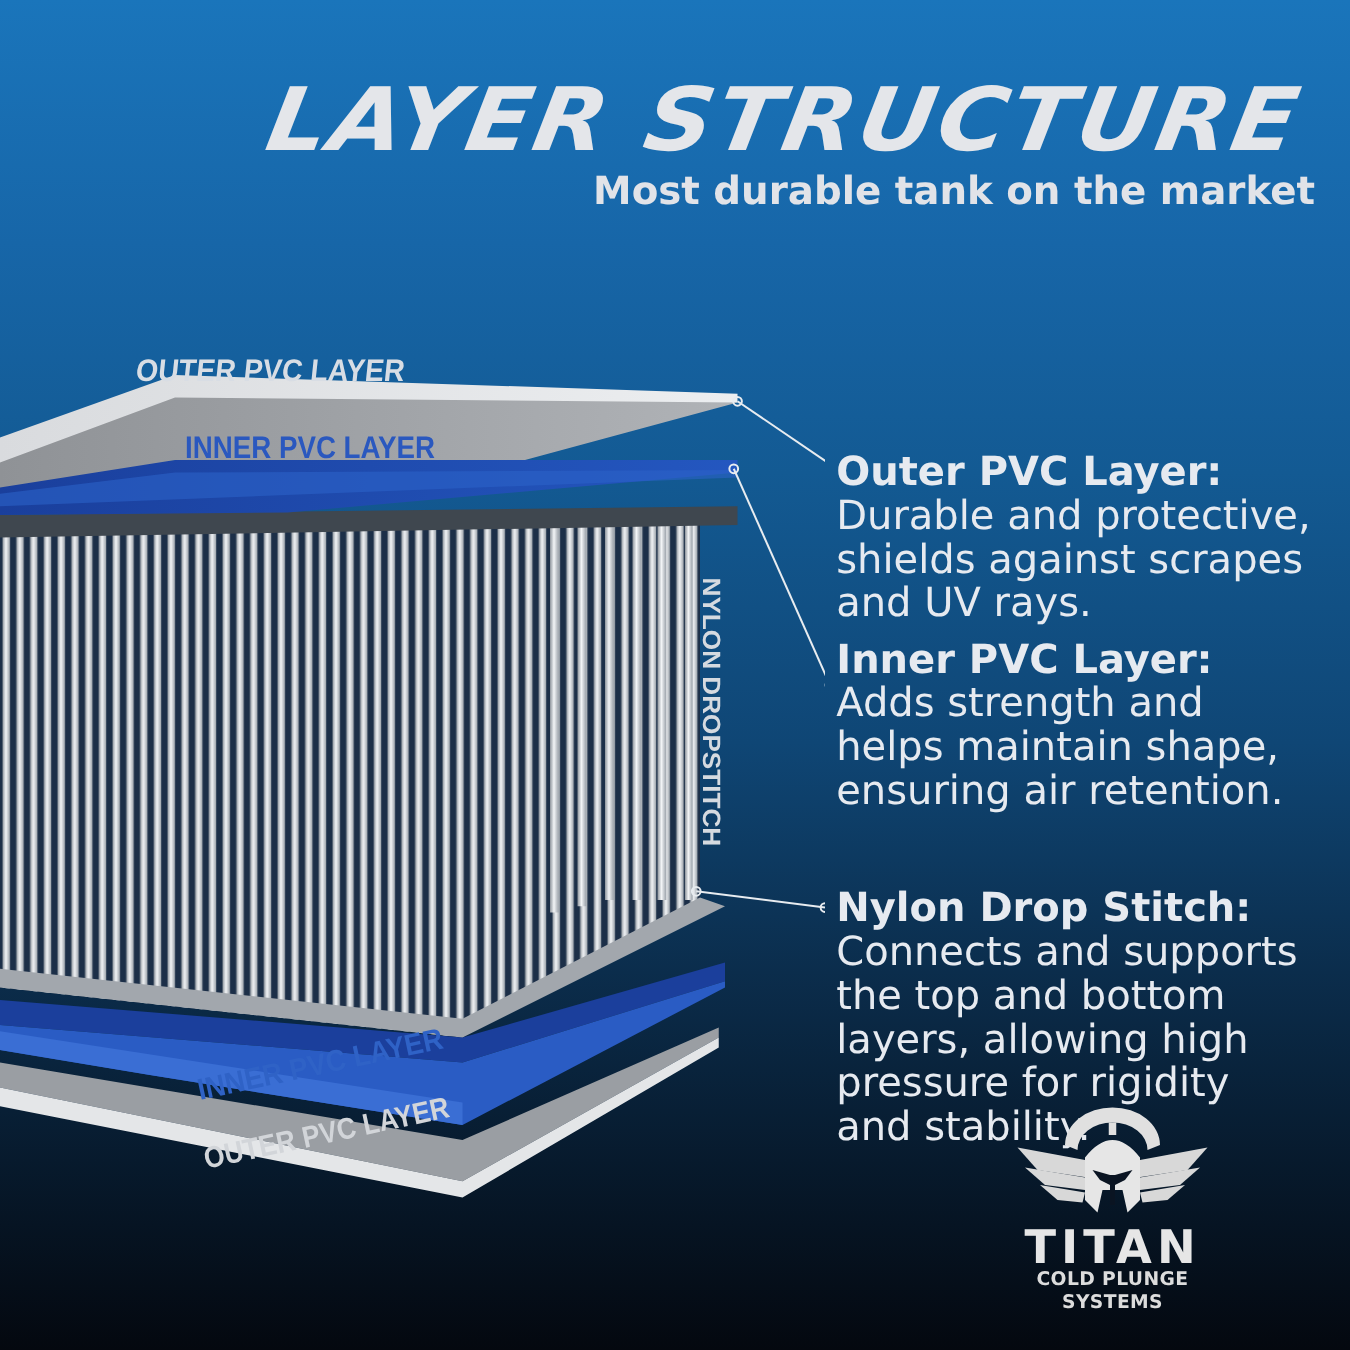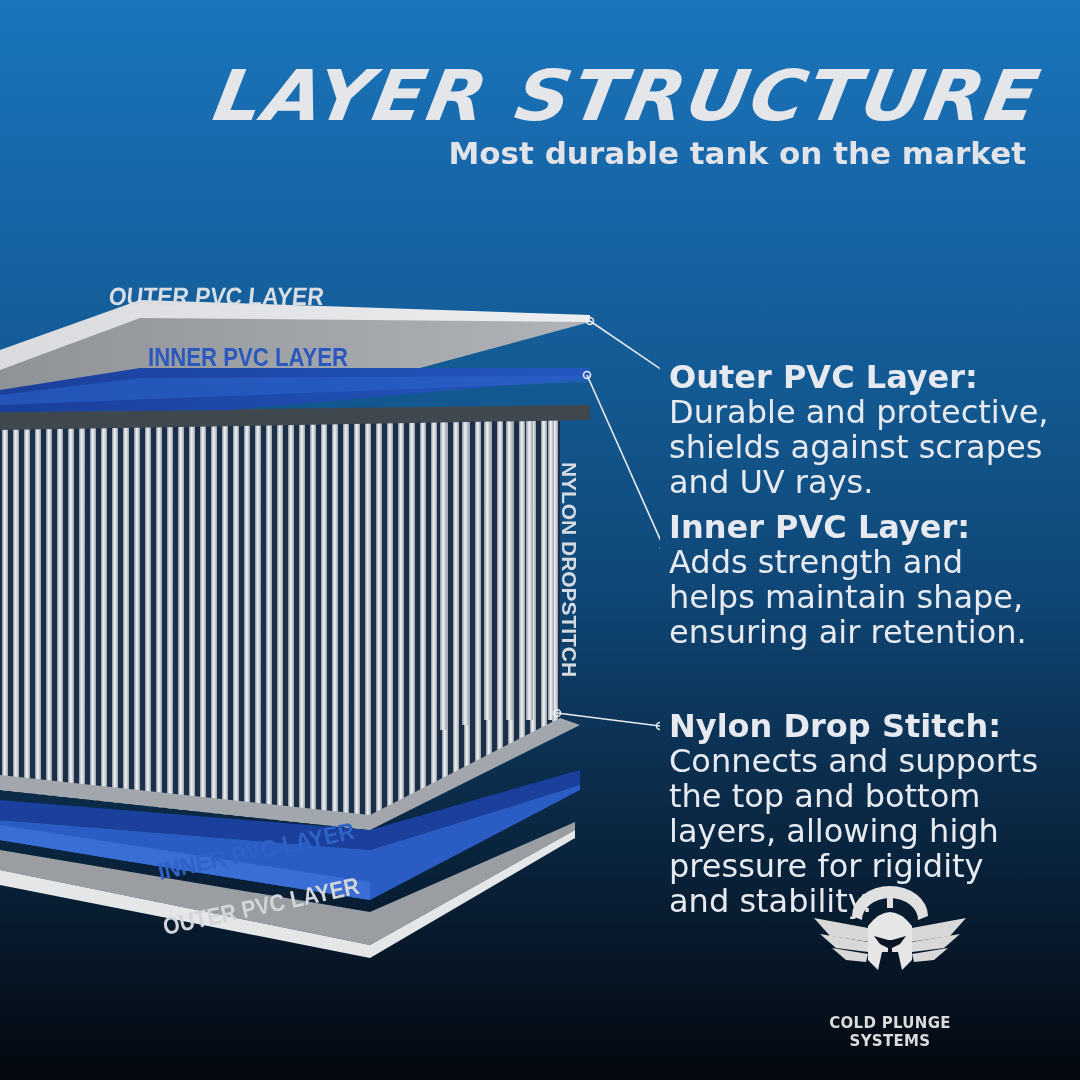--- a/index.html
+++ b/index.html
@@ -9,21 +9,21 @@
       font-family: "DejaVu Sans", sans-serif;
     }
     .title {
       position: absolute; top: 55px; right: 40px;
       font-family: "DejaVu Sans", sans-serif; font-weight: bold; font-style: italic;
       font-size: 70px; color: #e4e6ea; letter-spacing: 2px;
       transform: skewX(-10deg) scaleX(1.08); transform-origin: right center;
       white-space: nowrap;
     }
     .subtitle {
-      position: absolute; top: 135px; right: 54px;
+      position: absolute; top: 135px; right: 28px;
       font-weight: bold; font-size: 31px; color: #e1e3e8; white-space: nowrap;
       font-family: "DejaVu Sans", sans-serif;
     }
     .illustration { position: absolute; left: 0; top: 250px; width: 660px; height: 720px; }
     .desc {
       position: absolute; left: 669px; width: 380px;
       color: #e6eaf0; font-size: 32px; line-height: 35px;
       font-family: "DejaVu Sans", sans-serif;
     }
     .desc b { font-weight: bold; }
@@ -150,14 +150,15 @@
       <path d="M150,56 L102,64 L102,74 L134,70 Z"></path>
       <path d="M138,70 L102,76 L104,84 L124,82 Z"></path>
     </g>
 
     <path d="M58,48 Q80,20 102,48 L102,82 L92,92 L88,74 L72,74 L68,92 L58,82 Z" fill="#e6e6e6"></path>
     <path d="M64,58 L78,62 L78,70 L70,66 Z" fill="#0a1422"></path>
     <path d="M96,58 L82,62 L82,70 L90,66 Z" fill="#0a1422"></path>
     <rect x="78" y="62" width="4" height="24" fill="#0a1422"></rect>
     <rect x="77" y="20" width="6" height="10" fill="#e0e0e0"></rect>
   </svg>
+  <div class="logo-word">TITAN</div>
   <div class="logo-sub">COLD PLUNGE SYSTEMS</div>
 </div>
 
 </body></html>

